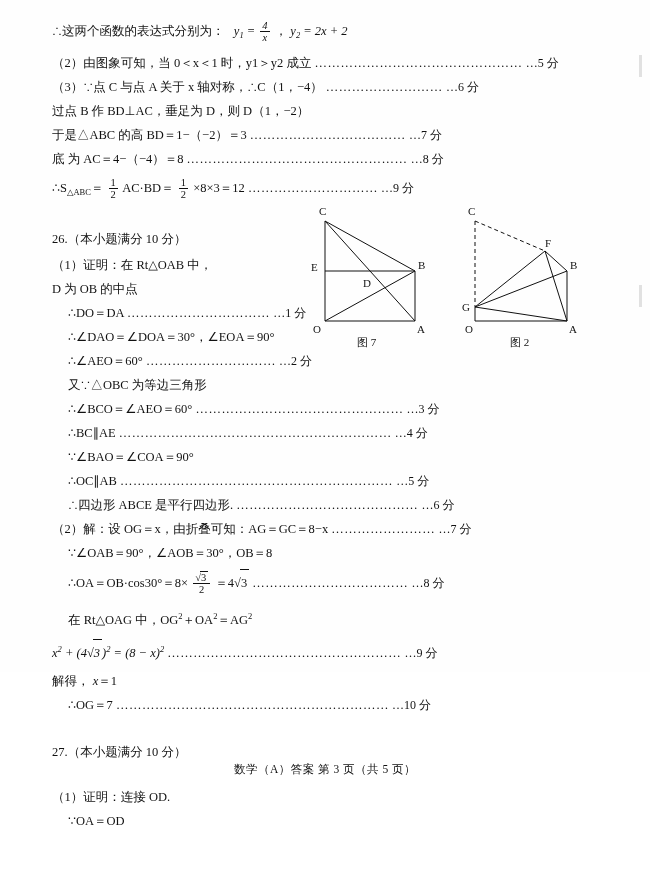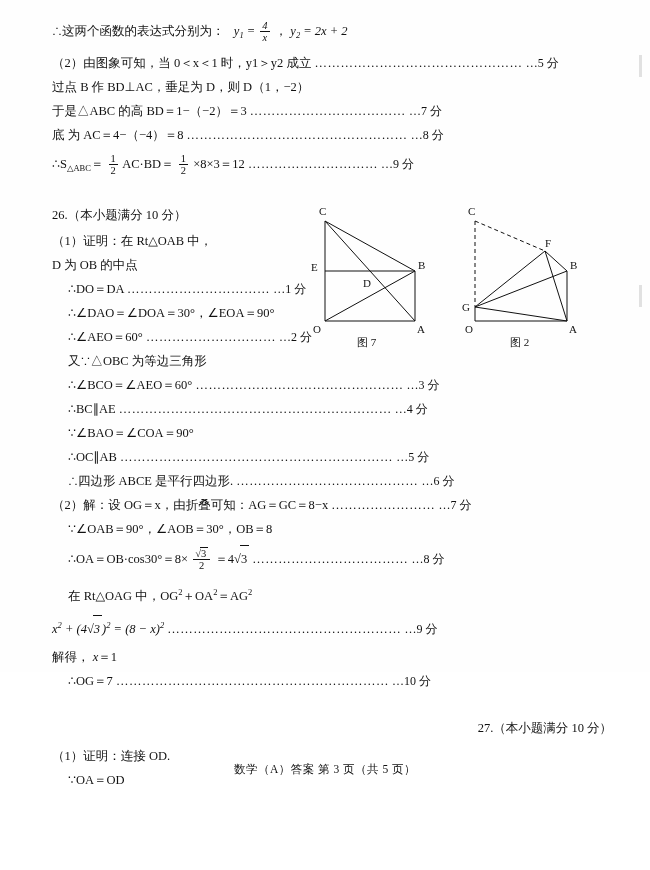--- a/index.html
+++ b/index.html
@@ -124,20 +124,25 @@
       <span>，</span>
       <span class="ital">y<span class="sub">2</span> = 2x + 2</span>
     </div>
 
     <div class="line">
       <span>（2）由图象可知，当 0＜x＜1 时，y1＞y2 成立</span>
       <span class="dots">…………………………………………</span>
       <span class="score">…5 分</span>
     </div>
 
+    <div class="line">
+      <span>（3）∵点 C 与点 A 关于 x 轴对称，∴C（1，−4）</span>
+      <span class="dots">………………………</span>
+      <span class="score">…6 分</span>
+    </div>
 
     <div class="line">
       <span>过点 B 作 BD⊥AC，垂足为 D，则 D（1，−2）</span>
     </div>
 
     <div class="line">
       <span>于是△ABC 的高 BD＝1−（−2）＝3</span>
       <span class="dots">………………………………</span>
       <span class="score">…7 分</span>
     </div>
@@ -237,21 +242,21 @@
 
     <div class="line">
       <span>解得，<span class="ital">&nbsp;x</span>＝1</span>
     </div>
     <div class="line" style="margin-bottom:30px;">
       <span class="indent1">∴OG＝7</span>
       <span class="dots">………………………………………………………</span>
       <span class="score">…10 分</span>
     </div>
 
-    <div class="sect-title" style="margin-bottom:11px;text-align:right;">27.（本小题满分 10 分）</div>
+    <div class="sect-title" style="margin-bottom:28px;">27.（本小题满分 10 分）</div>
     <div class="line">
       <span>（1）证明：连接 OD.</span>
     </div>
     <div class="line indent1">
       <span>∵OA＝OD</span>
     </div>
 
   </div>
 
   <div class="figs">

